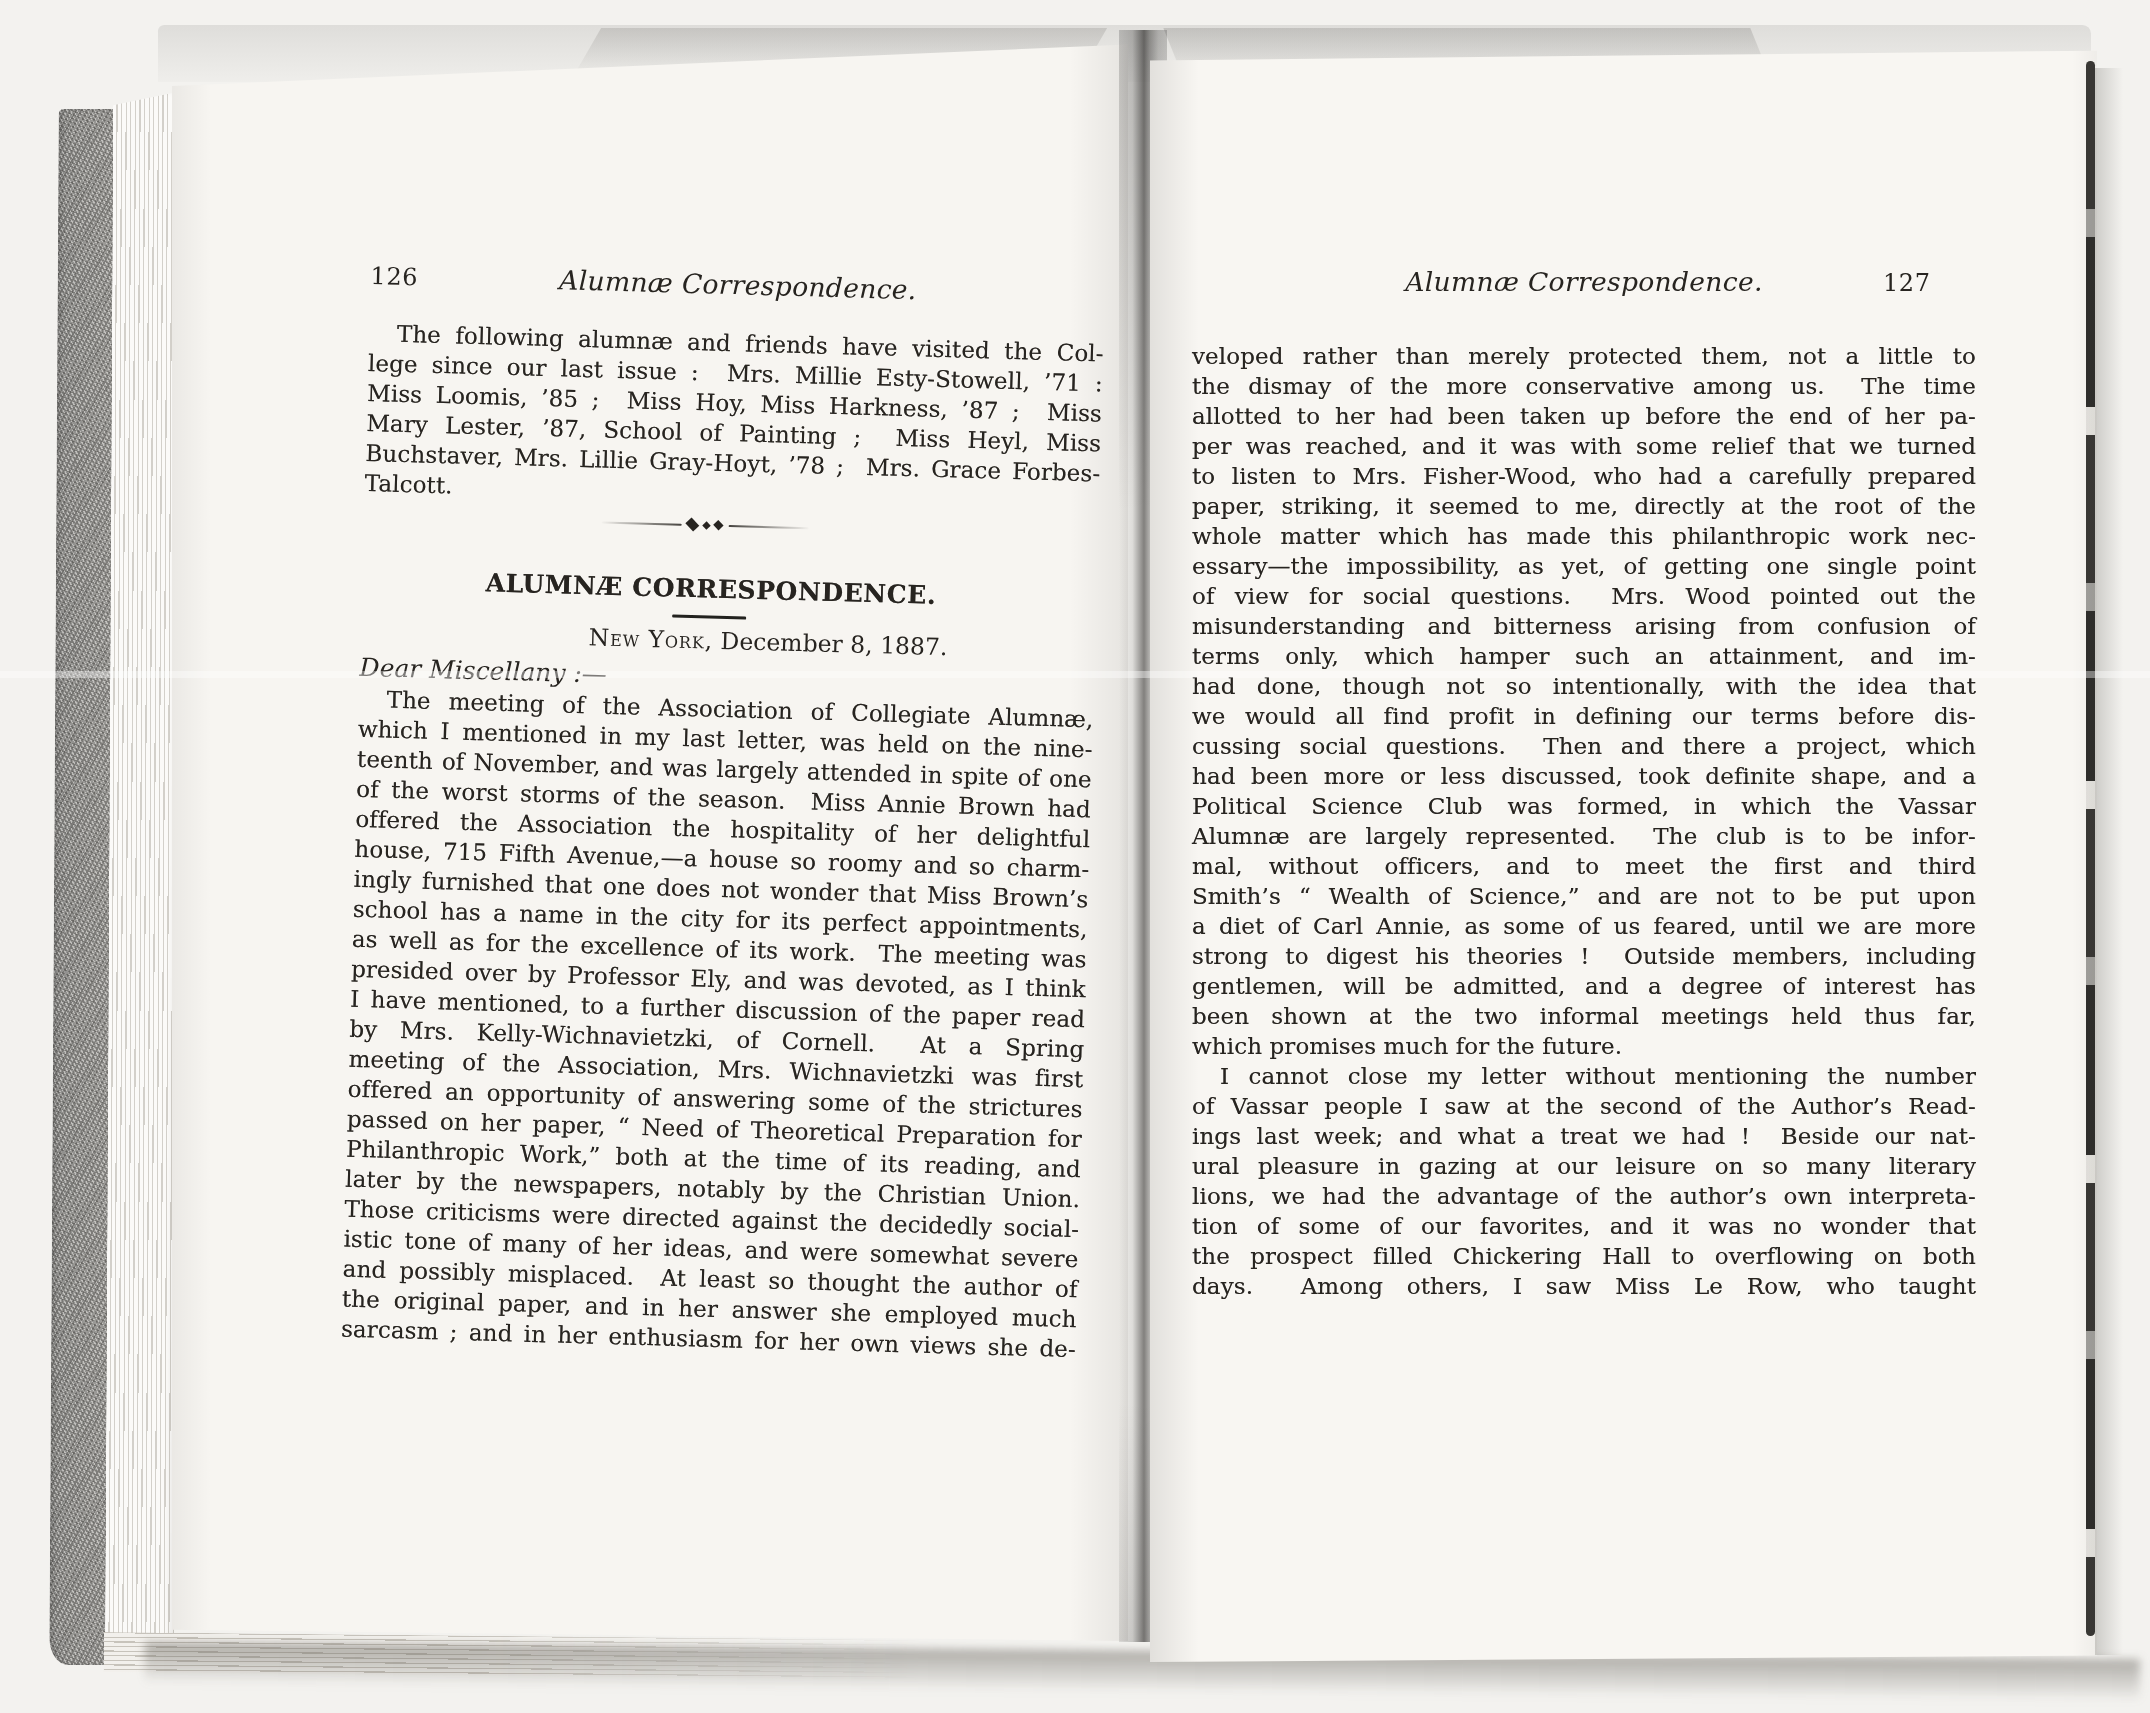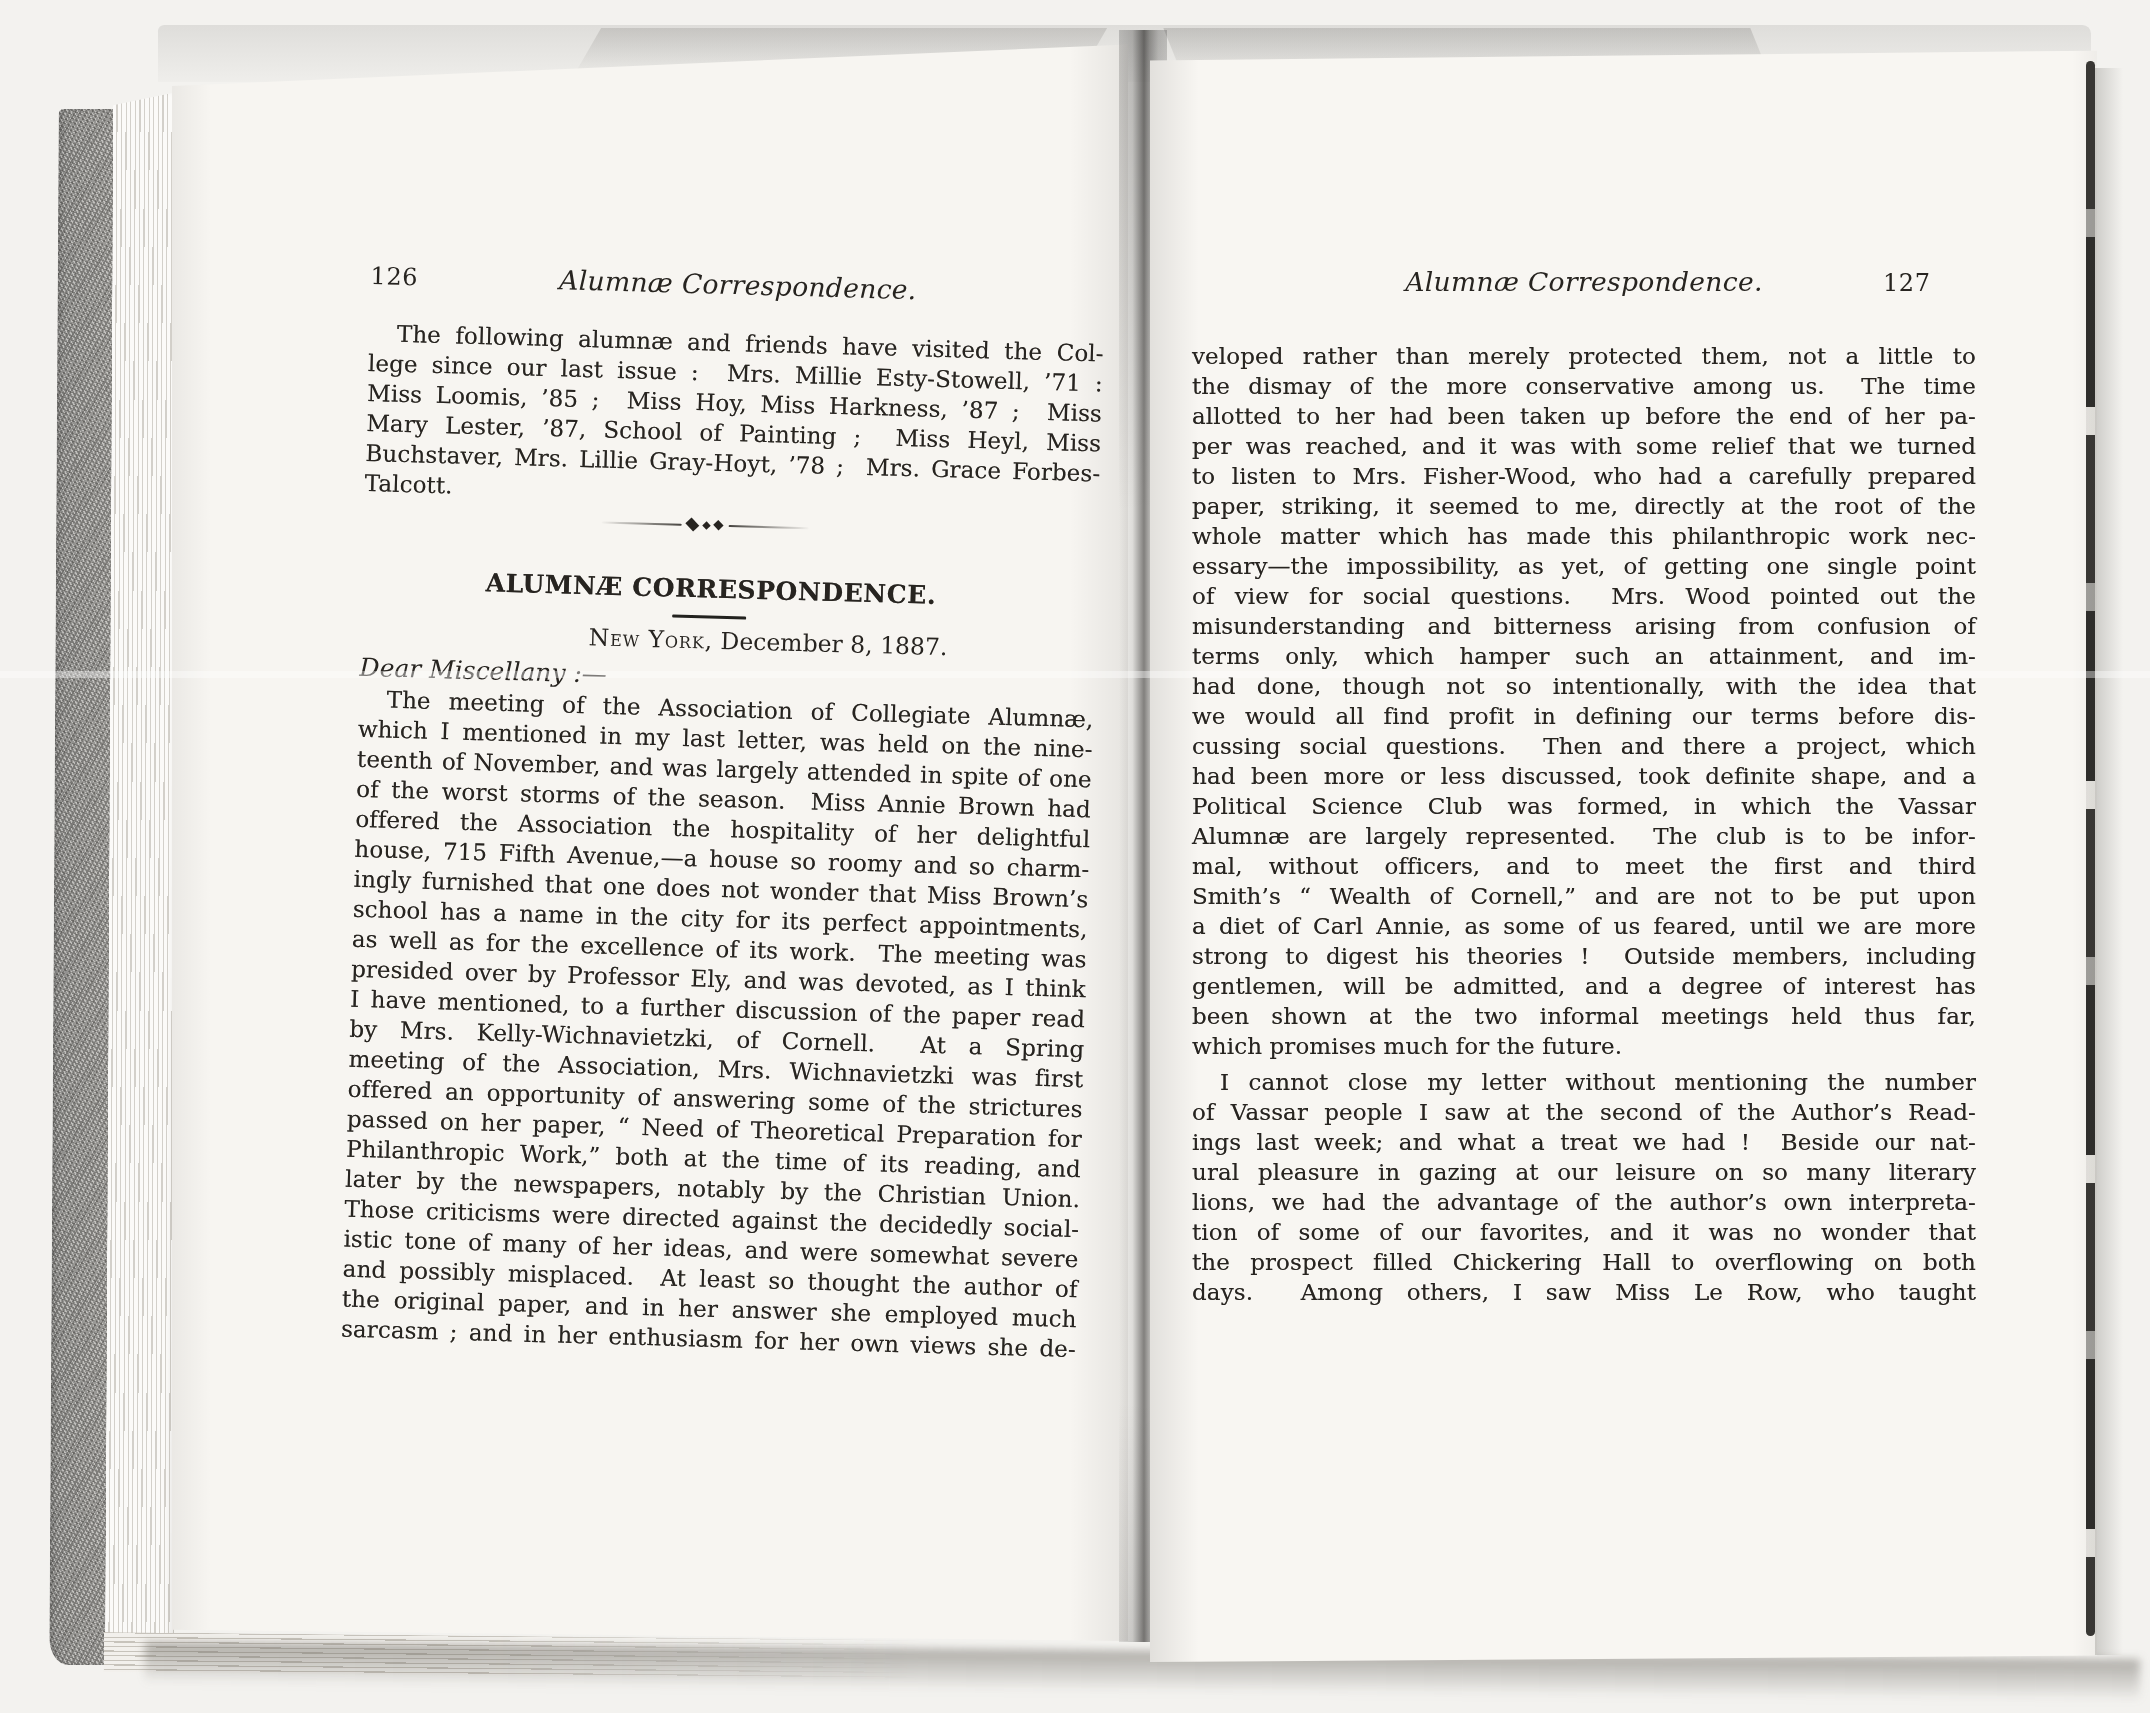--- a/index.html
+++ b/index.html
@@ -165,21 +165,21 @@
   .dateline {
     margin-top:7.4px; height:31px; line-height:31px;
     font-size:23.5px; text-align:right; padding-right:148px;
   }
   .dateline .place { font-variant: small-caps; letter-spacing:0.9px; }
   .salutation {
     margin-top:5px; height:32px; line-height:32px;
     font-style:italic; font-size:25px;
   }
   .letter { margin-top:0.6px; }
-  .closing { margin-top:6px; }
+  .closing { margin-top:0; }
   .continuation { margin-top:44px; }
 </style>
 </head>
 <body>
 
 <div class="scene">
 
   <div class="top-edge"></div>
   <div class="top-wedge-a"></div>
   <div class="top-wedge-b"></div>
@@ -271,21 +271,21 @@
           <div class="line">of view for social questions.  Mrs. Wood pointed out the</div>
           <div class="line">misunderstanding and bitterness arising from confusion of</div>
           <div class="line">terms only, which hamper such an attainment, and im-</div>
           <div class="line">had done, though not so intentionally, with the idea that</div>
           <div class="line">we would all find profit in defining our terms before dis-</div>
           <div class="line">cussing social questions.  Then and there a project, which</div>
           <div class="line">had been more or less discussed, took definite shape, and a</div>
           <div class="line">Political Science Club was formed, in which the Vassar</div>
           <div class="line">Alumnæ are largely represented.  The club is to be infor-</div>
           <div class="line">mal, without officers, and to meet the first and third</div>
-          <div class="line">Smith’s “ Wealth of Cornell,” and are not to be put upon</div>
+          <div class="line">Smith’s “ Wealth of Science,” and are not to be put upon</div>
           <div class="line">a diet of Carl Annie, as some of us feared, until we are more</div>
           <div class="line">strong to digest his theories !  Outside members, including</div>
           <div class="line">gentlemen, will be admitted, and a degree of interest has</div>
           <div class="line">been shown at the two informal meetings held thus far,</div>
           <div class="line">which promises much for the future.</div>
         </div>
 
       <div class="para body closing">
           <div class="line">I cannot close my letter without mentioning the number</div>
           <div class="line">of Vassar people I saw at the second of the Author’s Read-</div>

